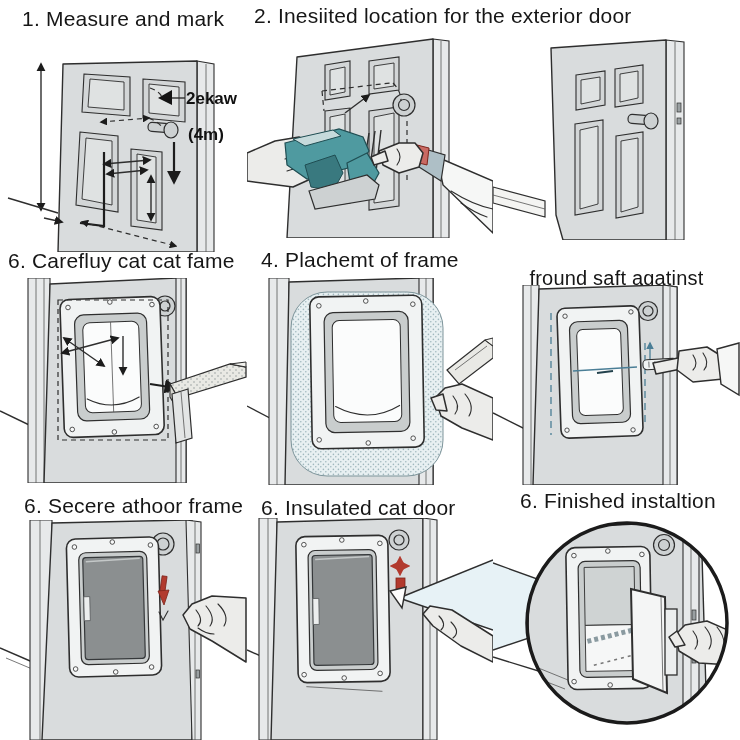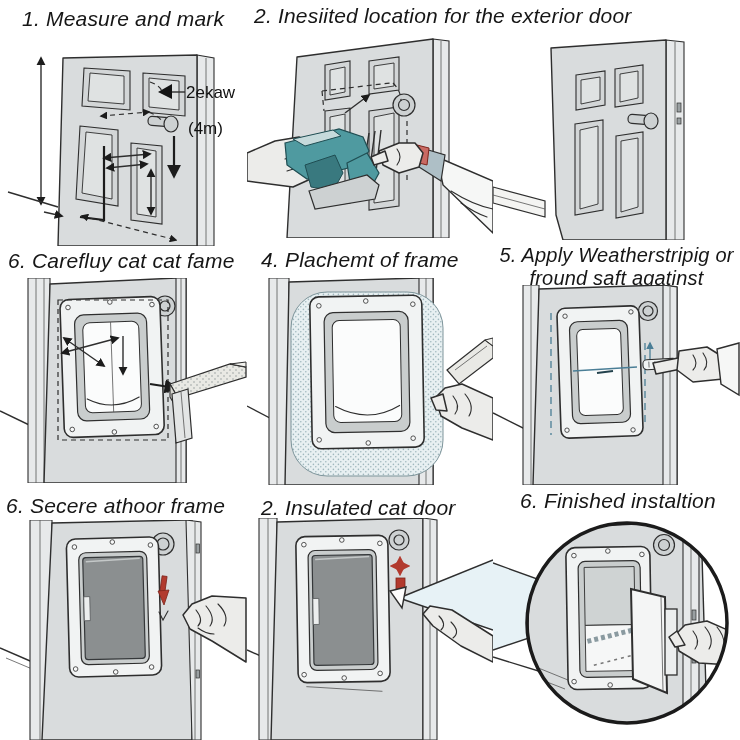--- a/index.html
+++ b/index.html
@@ -2,21 +2,21 @@
 <html><head>
 <meta charset="utf-8">
 <style>
   html,body{margin:0;padding:0;}
   body{
     width:740px;height:740px;position:relative;background:#ffffff;
     font-family:"Liberation Sans",sans-serif;overflow:hidden;
   }
   .title{
     position:absolute;color:#161616;font-size:21px;font-weight:500;
-    letter-spacing:.2px;white-space:nowrap;font-style:italic;
+    letter-spacing:.2px;white-space:nowrap;
   }
   .title-2line{
     white-space:normal;text-align:center;font-size:20px;line-height:23px;width:245px;
   }
   .panelbox{position:absolute;}
   .panelbox svg{display:block;overflow:hidden;}
 
   
   .door-face{fill:#d9dcdd;stroke:#2e2e2e;stroke-width:1.4;stroke-linejoin:round;}
   .jamb{fill:#e7e9ea;stroke:#2e2e2e;stroke-width:1.1;}
@@ -45,28 +45,28 @@
   .curve{fill:none;stroke:#2e2e2e;stroke-width:1.1;stroke-linecap:round;}
 </style>
 </head>
 <body>
 
 <div class="title" style="left:22px;top:7px;"><span>1. Measure and mark</span></div>
 <div class="title" style="left:254px;top:4px;"><span>2. Inesiited location for the exterior door</span></div>
 <div class="title" style="left:8px;top:249px;"><span>6. Carefluy cat cat fame</span></div>
 <div class="title" style="left:261px;top:248px;"><span>4. Plachemt of frame</span></div>
 <div class="title title-2line" style="left:494px;top:244px;">
-  <span>5. Apply Weatherstripig or</span><br>
+  <br>
   <span>fround saft agatinst</span>
 </div>
-<div class="title" style="left:6px;top:494px;"><span>6. Secere athoor frame</span></div>
-<div class="title" style="left:261px;top:496px;"><span>2. Insulated cat door</span></div>
+<div class="title" style="left:24px;top:494px;"><span>6. Secere athoor frame</span></div>
+<div class="title" style="left:261px;top:496px;"><span>6. Insulated cat door</span></div>
 <div class="title" style="left:520px;top:489px;"><span>6. Finished instaltion</span></div>
 
-<div class="panelbox" style="left:0;top:46px;width:247px;height:200px;">
+<div class="panelbox" style="left:0;top:52px;width:247px;height:200px;font-weight:bold;">
 <svg width="247" height="200" viewBox="0 0 247 200">
   <defs>
     <marker id="a1" viewBox="0 0 10 10" refX="8" refY="5" markerWidth="6.5" markerHeight="6.5" orient="auto-start-reverse">
           <path d="M0,0L10,5L0,10z" fill="#1c1c1c"></path>
         </marker>
   </defs>
   <g>
     <polygon class="jamb" points="197,9 214,12 214,200 197,200"></polygon>
     <line class="thin" x1="206" y1="12" x2="206" y2="200"></line>
     <polygon class="door-face" points="63,12 197,9 197,200 58,200"></polygon>

